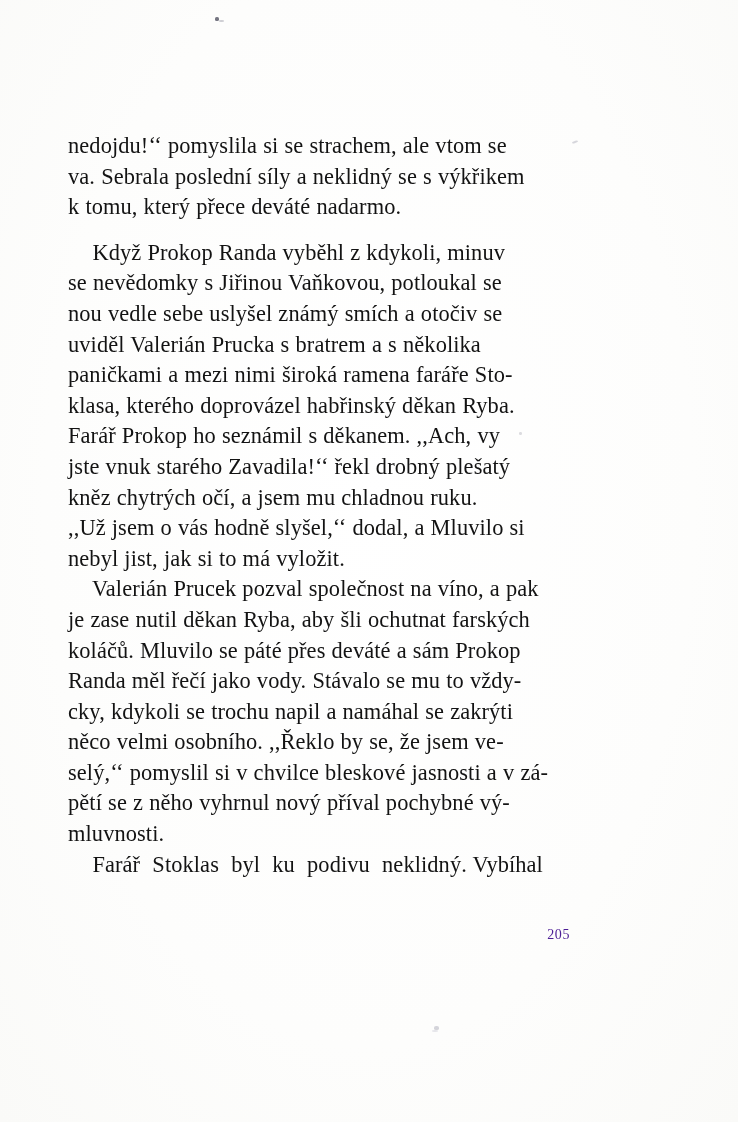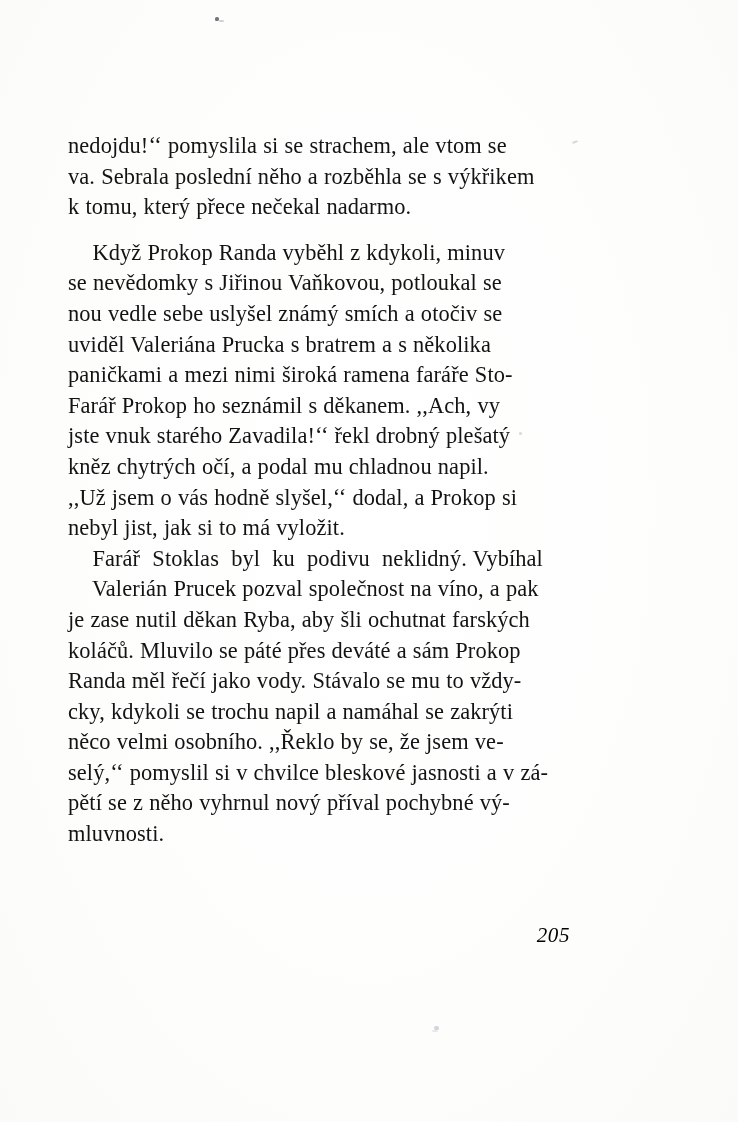--- a/index.html
+++ b/index.html
@@ -58,27 +58,26 @@
     display: block;
     white-space: pre;
   }
 
   #folio {
     position: absolute;
     left: 68px;
     top: 923px;
     width: 502px;
     text-align: right;
-    font-size: 21px;
+    font-size: 14px;
     line-height: 24px;
-    color: #000000;
+    color: #4c1d95;
     letter-spacing: 0.6px;
     font-variant-numeric: oldstyle-nums;
     font-feature-settings: "onum" 1;
-    font-style: italic;
   }
 
   
   .speck {
     position: absolute;
     border-radius: 40%;
     pointer-events: none;
   }
   #speck-top {
     left: 215px;
@@ -134,51 +133,52 @@
 <body>
 
 <div id="page">
 
   <div id="paper-tone"></div>
 
   <div id="text-block">
 
     <p class="body-para">
       <span class="ln">nedojdu!‘‘ pomyslila si se strachem, ale vtom se</span>
-      <span class="ln">va. Sebrala poslední něho a rozběhla se s výkřikem</span>
-      <span class="ln">k tomu, který přece nečekal nadarmo.</span>
+      <span class="ln">va. Sebrala poslední síly a neklidný se s výkřikem</span>
+      <span class="ln">k tomu, který přece deváté nadarmo.</span>
     </p>
 
     <p class="body-para">
       <span class="ln">    Když Prokop Randa vyběhl z kdykoli, minuv</span>
       <span class="ln">se nevědomky s Jiřinou Vaňkovou, potloukal se</span>
       <span class="ln">nou vedle sebe uslyšel známý smích a otočiv se</span>
-      <span class="ln">uviděl Valeriána Prucka s bratrem a s několika</span>
+      <span class="ln">uviděl Valerián Prucka s bratrem a s několika</span>
       <span class="ln">paničkami a mezi nimi široká ramena faráře Sto-</span>
+      <span class="ln">klasa, kterého doprovázel habřinský děkan Ryba.</span>
       <span class="ln">Farář Prokop ho seznámil s děkanem. ,,Ach, vy</span>
       <span class="ln">jste vnuk starého Zavadila!‘‘ řekl drobný plešatý</span>
-      <span class="ln">kněz chytrých očí, a podal mu chladnou napil.</span>
-      <span class="ln">,,Už jsem o vás hodně slyšel,‘‘ dodal, a Prokop si</span>
+      <span class="ln">kněz chytrých očí, a jsem mu chladnou ruku.</span>
+      <span class="ln">,,Už jsem o vás hodně slyšel,‘‘ dodal, a Mluvilo si</span>
       <span class="ln">nebyl jist, jak si to má vyložit.</span>
-    </p>
-
-    <p class="body-para" style="margin-top:0">
-      <span class="ln">    Farář  Stoklas  byl  ku  podivu  neklidný. Vybíhal</span>
     </p>
 
     <p class="body-para" style="margin-top:0">
       <span class="ln">    Valerián Prucek pozval společnost na víno, a pak</span>
       <span class="ln">je zase nutil děkan Ryba, aby šli ochutnat farských</span>
       <span class="ln">koláčů. Mluvilo se páté přes deváté a sám Prokop</span>
       <span class="ln">Randa měl řečí jako vody. Stávalo se mu to vždy-</span>
       <span class="ln">cky, kdykoli se trochu napil a namáhal se zakrýti</span>
       <span class="ln">něco velmi osobního. ,,Řeklo by se, že jsem ve-</span>
       <span class="ln">selý,‘‘ pomyslil si v chvilce bleskové jasnosti a v zá-</span>
       <span class="ln">pětí se z něho vyhrnul nový příval pochybné vý-</span>
       <span class="ln">mluvnosti.</span>
+    </p>
+
+    <p class="body-para" style="margin-top:0">
+      <span class="ln">    Farář  Stoklas  byl  ku  podivu  neklidný. Vybíhal</span>
     </p>
 
   </div>
 
   <div id="folio">205</div>
 
   <div class="speck" id="speck-top"></div>
   <div class="speck" id="speck-top-tail"></div>
   <div class="speck" id="speck-right-margin"></div>
   <div class="speck" id="speck-mid"></div>

